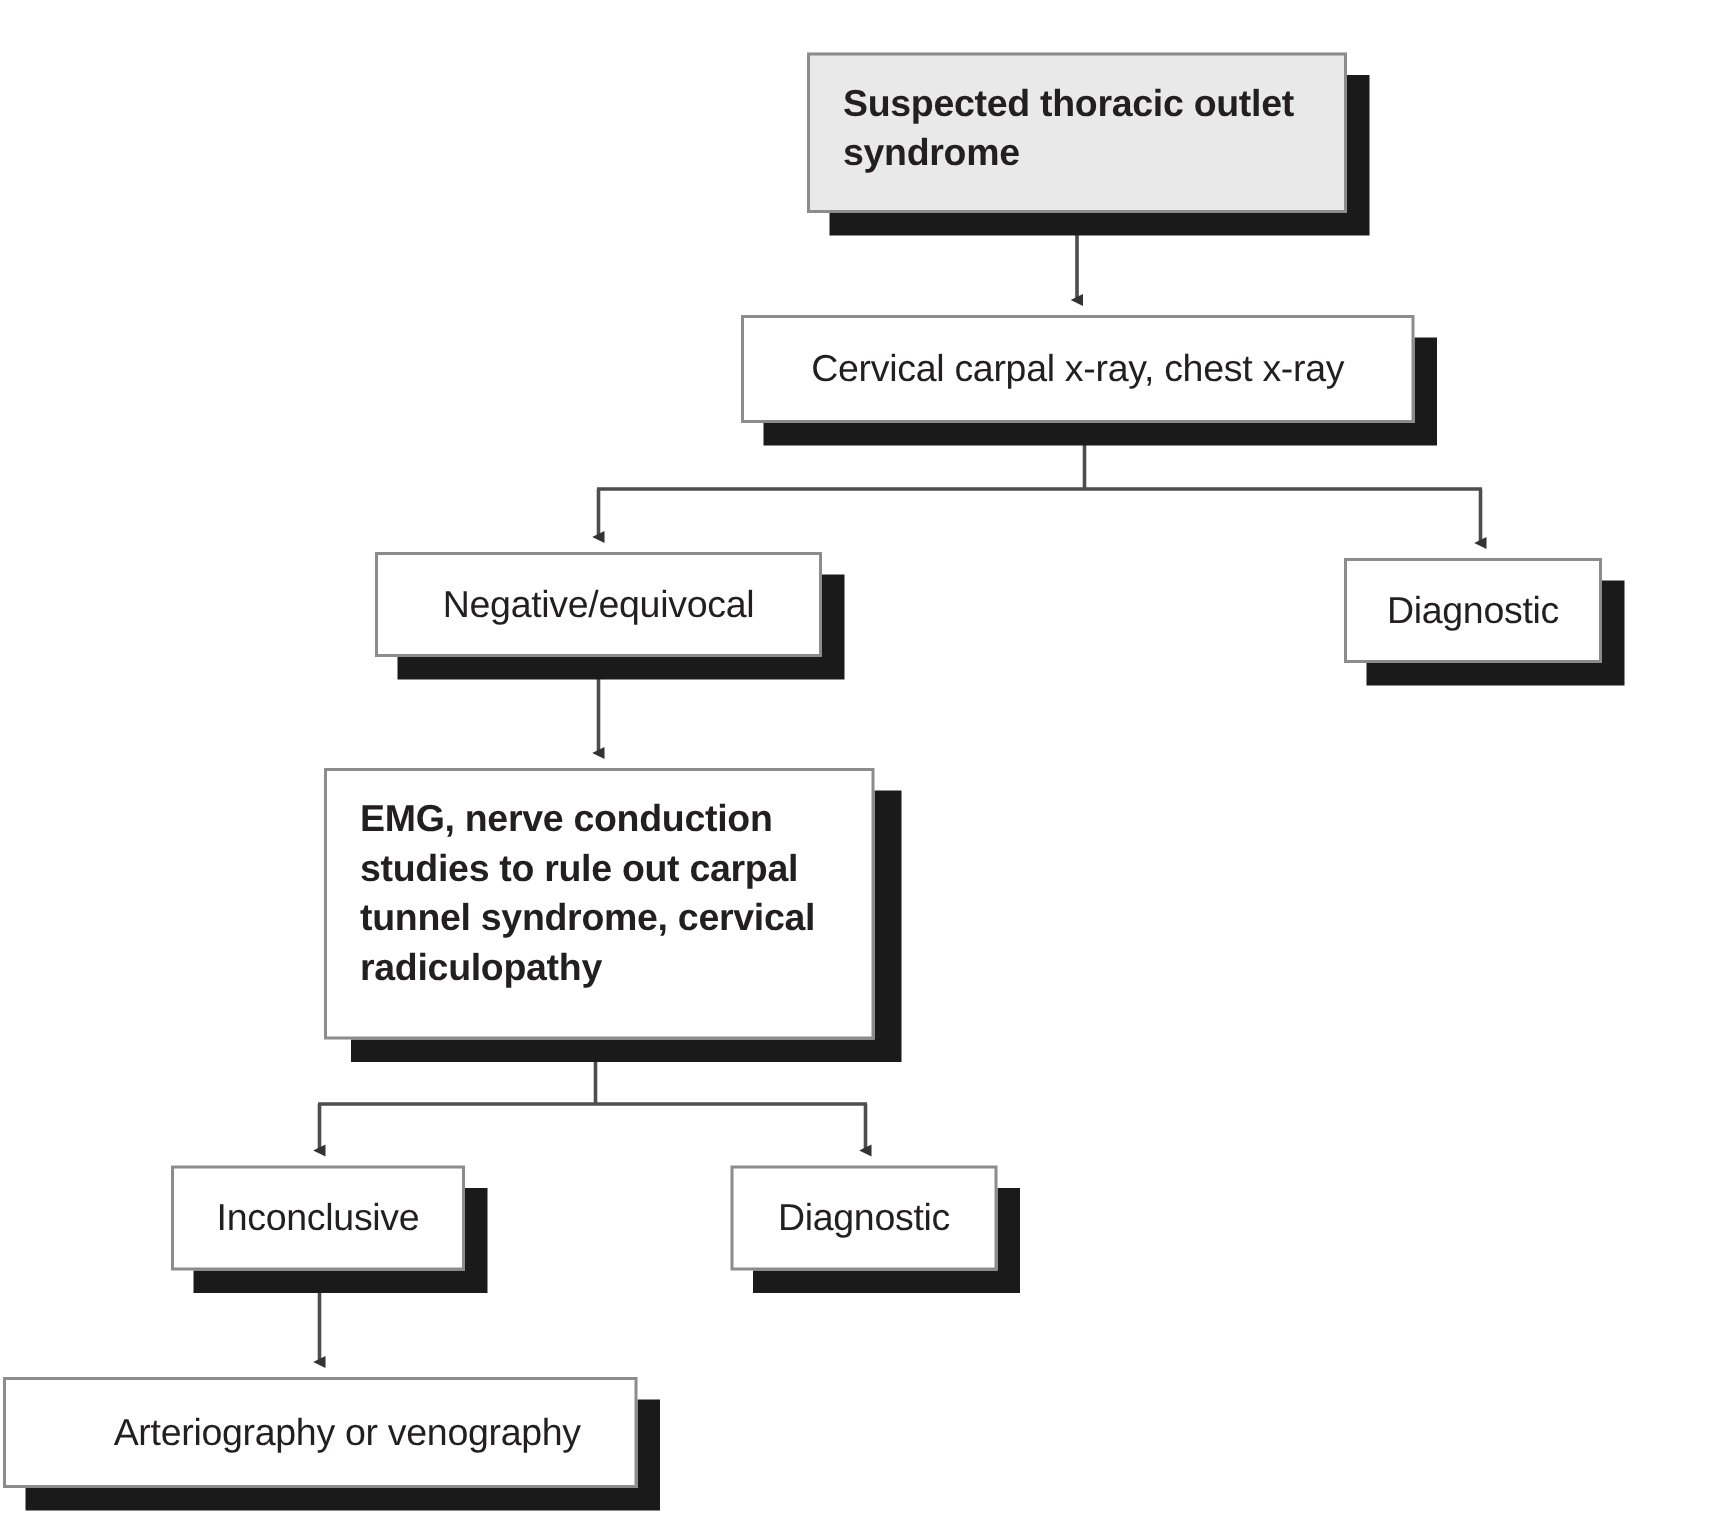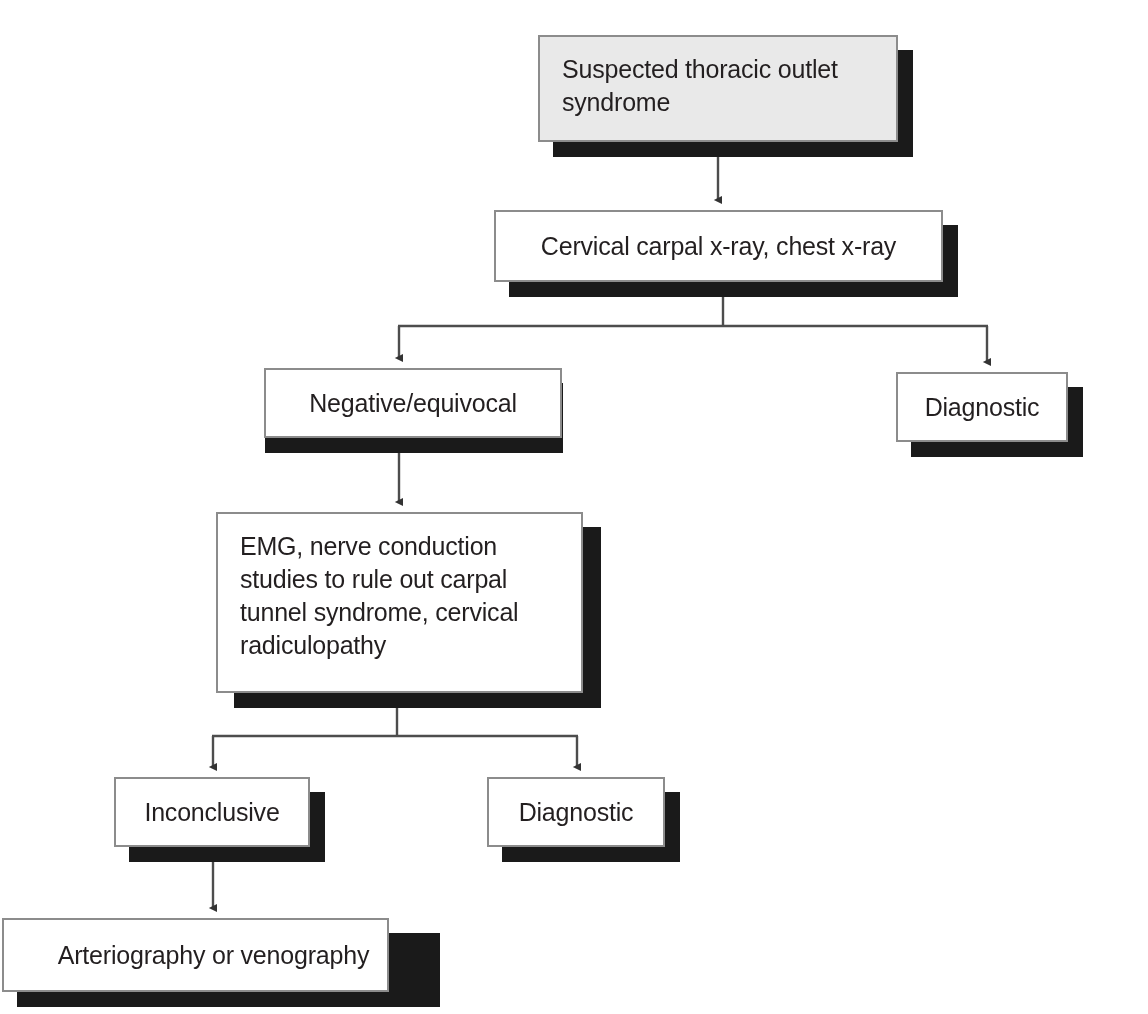--- a/index.html
+++ b/index.html
@@ -45,20 +45,21 @@
     letter-spacing: -0.2px;
     white-space: pre-line;
   }
   .node.shaded {
     background: #e9e9e9;
   }
   .node.align-left .node-label {
     text-align: left;
     padding-left: 22px;
     padding-right: 12px;
+    font-weight: bold;
   }
   .node.align-center .node-label {
     text-align: center;
     padding-left: 10px;
     padding-right: 10px;
   }
   .node.align-top {
     align-items: flex-start;
     padding-top: 16px;
   }
@@ -116,21 +117,21 @@
 
   <div class="node shaded align-left align-top" style="left:538px; top:35px; width:360px; height:107px;">
     <span class="node-label">Suspected thoracic outlet
 syndrome</span>
   </div>
 
   <div class="node align-center" style="left:494px; top:210px; width:449px; height:72px;">
     <span class="node-label">Cervical carpal x-ray, chest x-ray</span>
   </div>
 
-  <div class="node align-center" style="left:264px; top:368px; width:298px; height:70px;">
+  <div class="node align-center" style="left:250px; top:368px; width:298px; height:70px;">
     <span class="node-label">Negative/equivocal</span>
   </div>
 
   <div class="node align-center" style="left:896px; top:372px; width:172px; height:70px;">
     <span class="node-label">Diagnostic</span>
   </div>
 
   <div class="node align-center" style="left:114px; top:777px; width:196px; height:70px;">
     <span class="node-label">Inconclusive</span>
   </div>
@@ -139,17 +140,17 @@
     <span class="node-label">EMG, nerve conduction
 studies to rule out carpal
 tunnel syndrome, cervical
 radiculopathy</span>
   </div>
 
   <div class="node align-center" style="left:487px; top:777px; width:178px; height:70px;">
     <span class="node-label">Diagnostic</span>
   </div>
 
-  <div class="node align-center" style="left:2px; top:918px; width:387px; height:74px;padding-left:36px;">
+  <div class="node align-center" style="left:2px; top:918px; width:423px; height:74px;padding-left:36px;">
     <span class="node-label">Arteriography or venography</span>
   </div>
 
 </div>
 
 </body></html>

